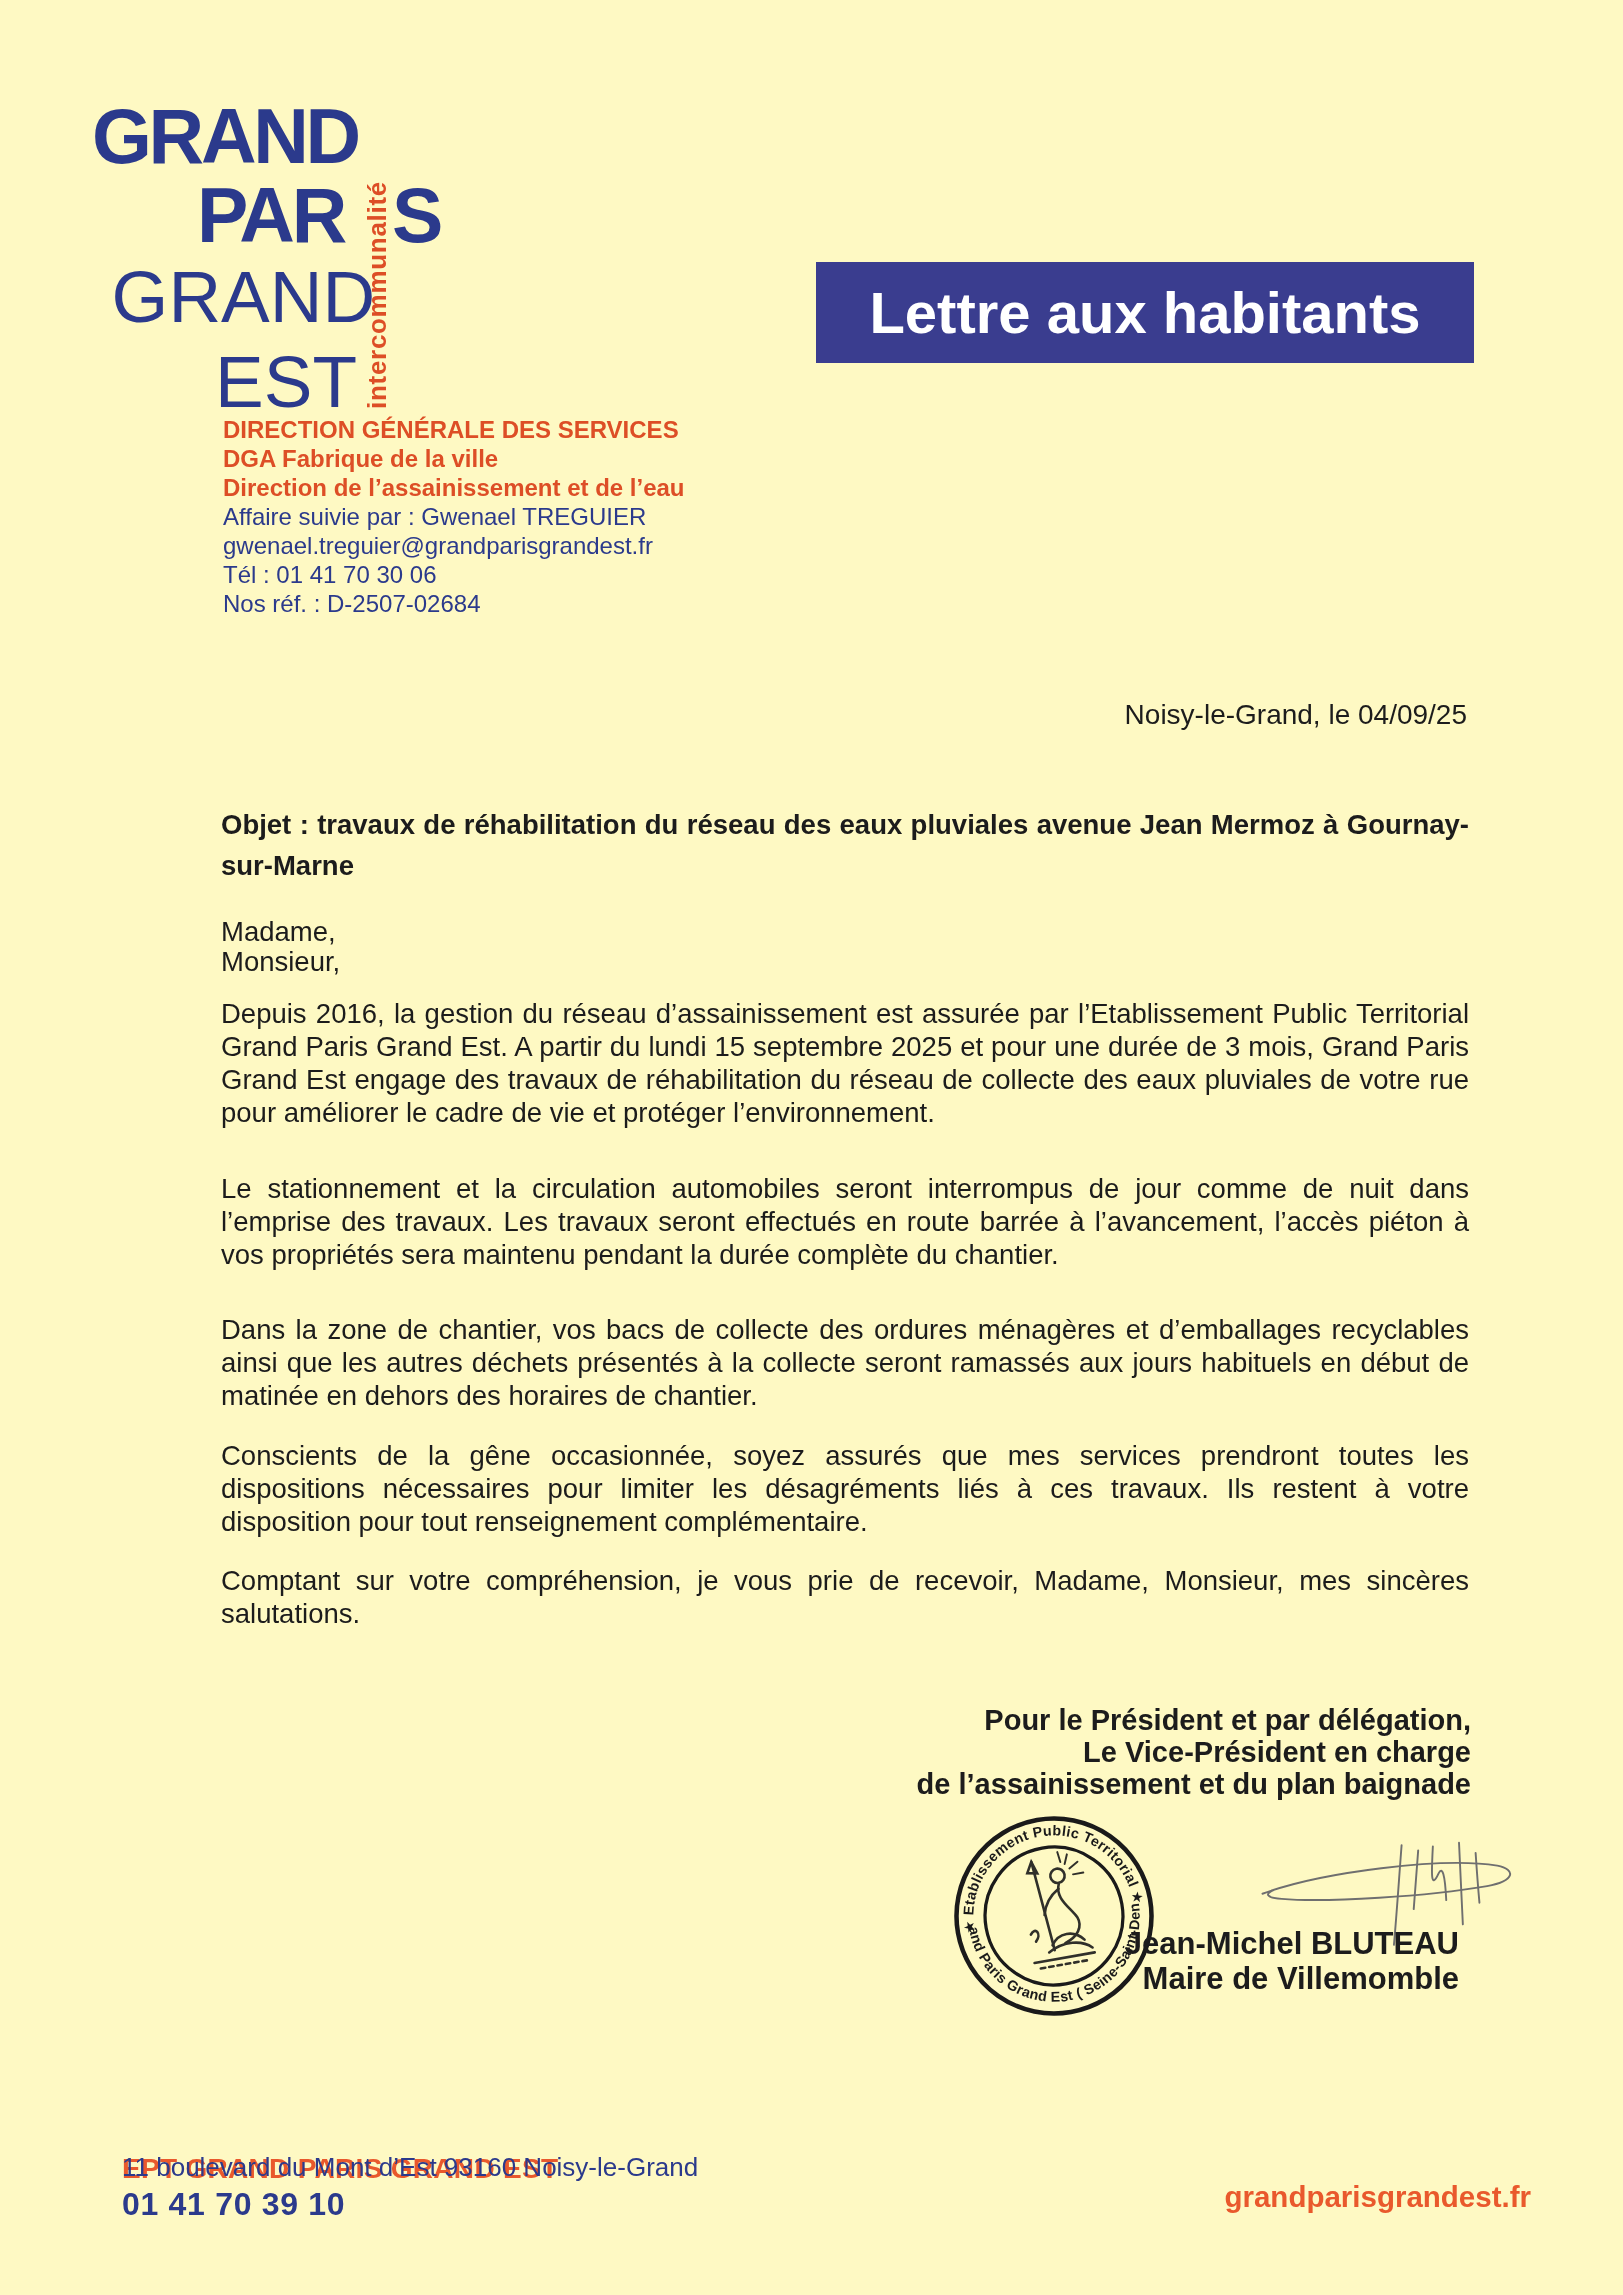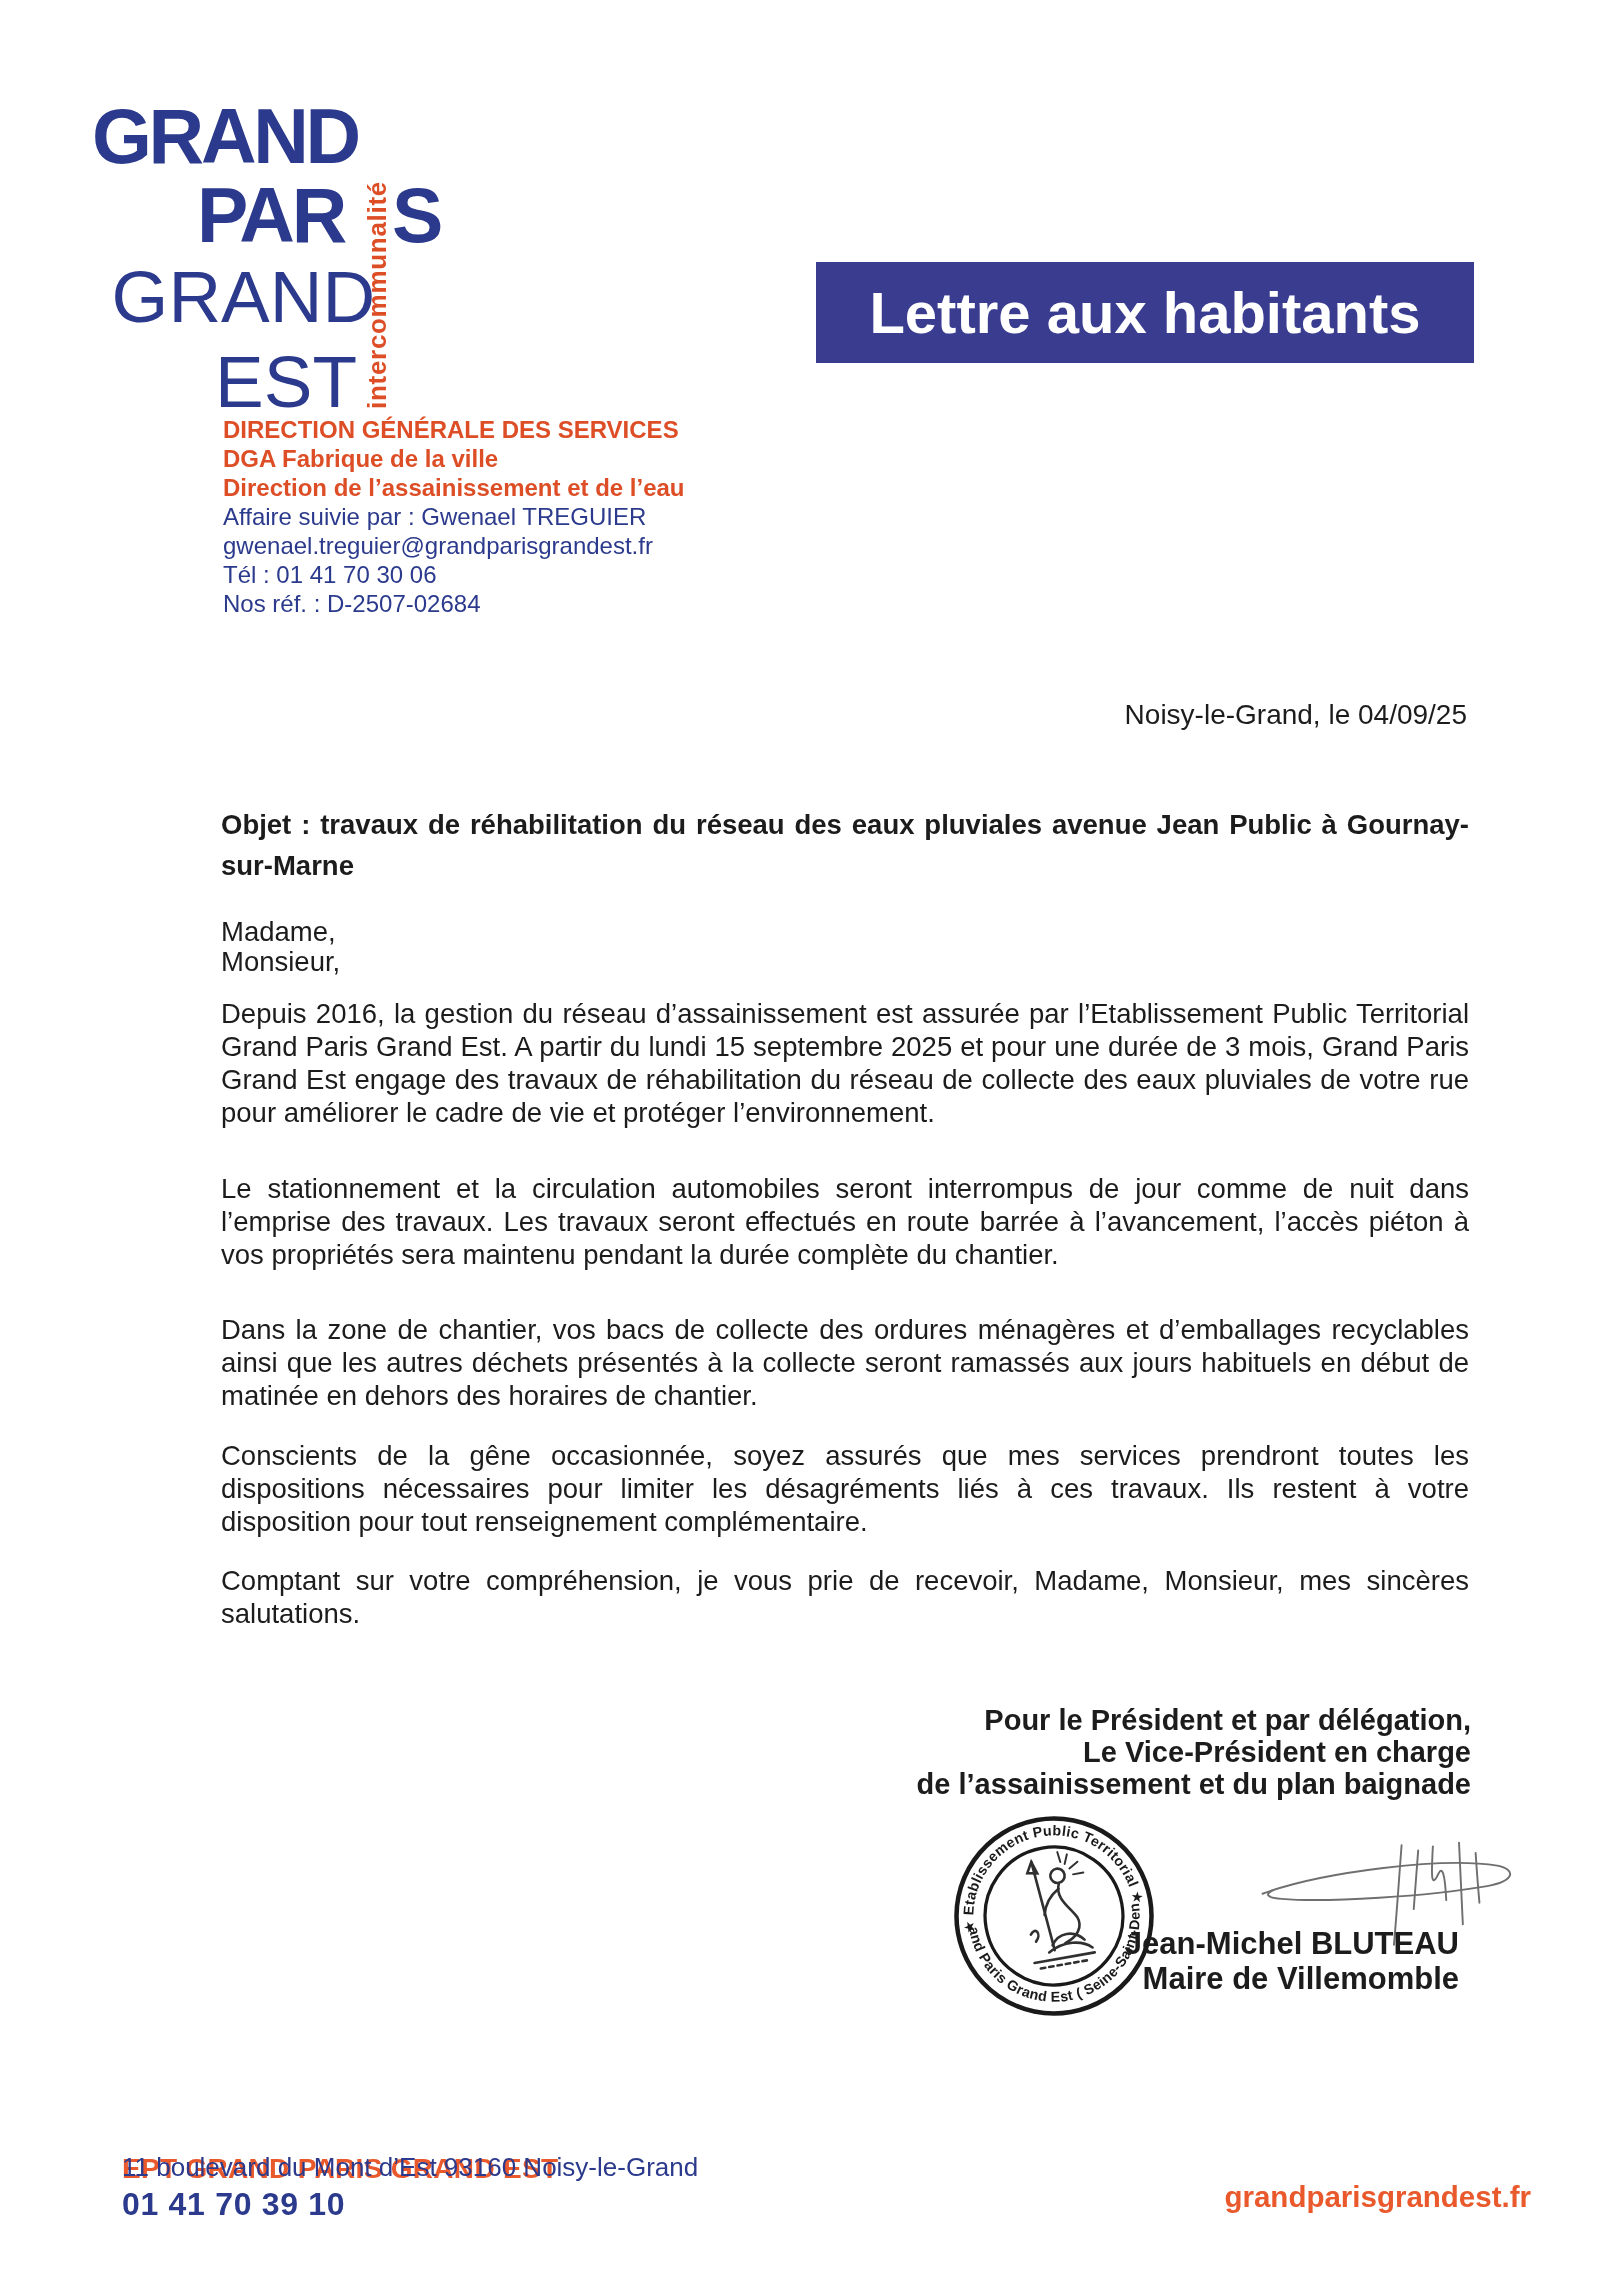--- a/index.html
+++ b/index.html
@@ -1,19 +1,19 @@
 <!DOCTYPE html>
 <html style="--blue: #2b3a8c; --banner-blue: #3a3d8f; --orange: #dd4e26; --footer-orange: #e9592c; --ink: #1c1c1c; --stamp-ink: #1a1a1a; --signature-ink: #6f6f6f;font-size:10.5px"><head>
 <meta charset="utf-8">
 <style>
   html,body{margin:0;padding:0;background:#8a8a8a;}
   .page{
     position:relative;
     width:1623px;height:2295px;
-    background:#ffffff;
+    background:#fef9c3;
     overflow:hidden;
     font-family:"Liberation Sans","DejaVu Sans",sans-serif;
     color:var(--ink);
   }
   
   .logo{position:absolute;left:92px;top:98px;width:367px;height:334px;}
   .logo-row{position:absolute;white-space:nowrap;line-height:1;}
   .logo-bold{font-weight:700;color:var(--blue);font-size:77px;letter-spacing:-3.3px;}
   .logo-thin{font-weight:400;color:var(--blue);font-size:73px;letter-spacing:0px;}
   .logo-grand1{left:0;top:0;}
@@ -99,21 +99,21 @@
     <div class="orange-line">Direction de l’assainissement et de l’eau</div>
     <div class="blue-line">Affaire suivie par : Gwenael TREGUIER</div>
     <div class="blue-line">gwenael.treguier@grandparisgrandest.fr</div>
     <div class="blue-line">Tél : 01 41 70 30 06</div>
     <div class="blue-line">Nos réf. : D-2507-02684</div>
   </div>
 
   <div class="dateline">Noisy-le-Grand, le 04/09/25</div>
 
   <div class="letter-body">
-    <div class="subject">Objet : travaux de réhabilitation du réseau des eaux pluviales avenue Jean Public à Gournay-sur-Marne</div>
+    <div class="subject">Objet : travaux de réhabilitation du réseau des eaux pluviales avenue Jean Mermoz à Gournay-sur-Marne</div>
     <div class="salutation">
       <div>Madame,</div>
       <div>Monsieur,</div>
     </div>
     <div class="para p1">Depuis 2016, la gestion du réseau d’assainissement est assurée par l’Etablissement Public Territorial Grand Paris Grand Est. A partir du lundi 15 septembre 2025 et pour une durée de 3 mois, Grand Paris Grand Est engage des travaux de réhabilitation du réseau de collecte des eaux pluviales de votre rue pour améliorer le cadre de vie et protéger l’environnement.</div>
     <div class="para p2">Le stationnement et la circulation automobiles seront interrompus de jour comme de nuit dans l’emprise des travaux. Les travaux seront effectués en route barrée à l’avancement, l’accès piéton à vos propriétés sera maintenu pendant la durée complète du chantier.</div>
     <div class="para p3">Dans la zone de chantier, vos bacs de collecte des ordures ménagères et d’emballages recyclables ainsi que les autres déchets présentés à la collecte seront ramassés aux jours habituels en début de matinée en dehors des horaires de chantier.</div>
     <div class="para p4">Conscients de la gêne occasionnée, soyez assurés que mes services prendront toutes les dispositions nécessaires pour limiter les désagréments liés à ces travaux. Ils restent à votre disposition pour tout renseignement complémentaire.</div>
     <div class="para p5">Comptant sur votre compréhension, je vous prie de recevoir, Madame, Monsieur, mes sincères salutations.</div>
   </div>

